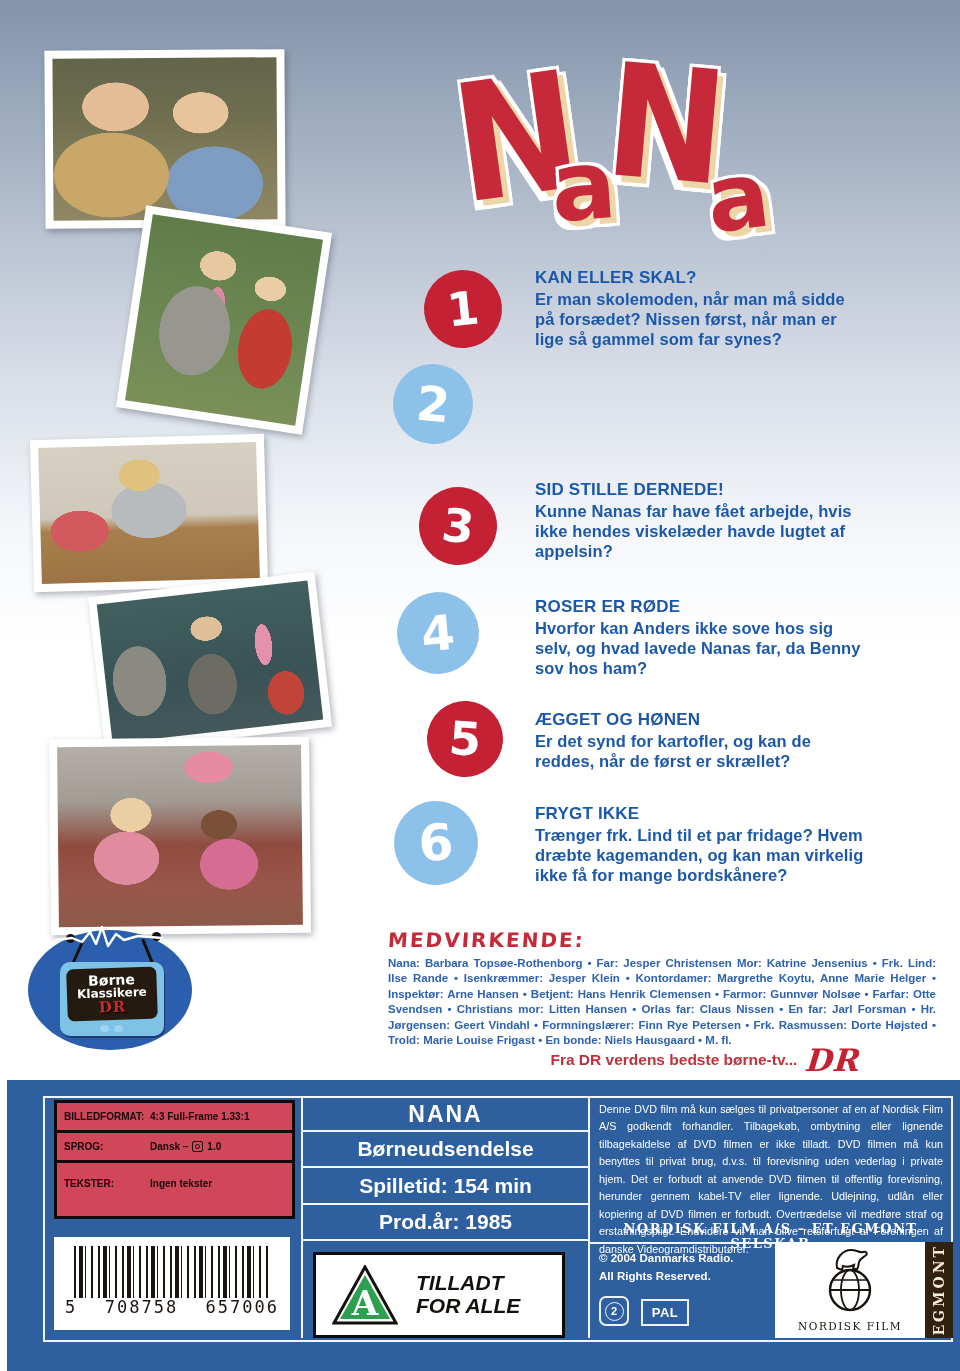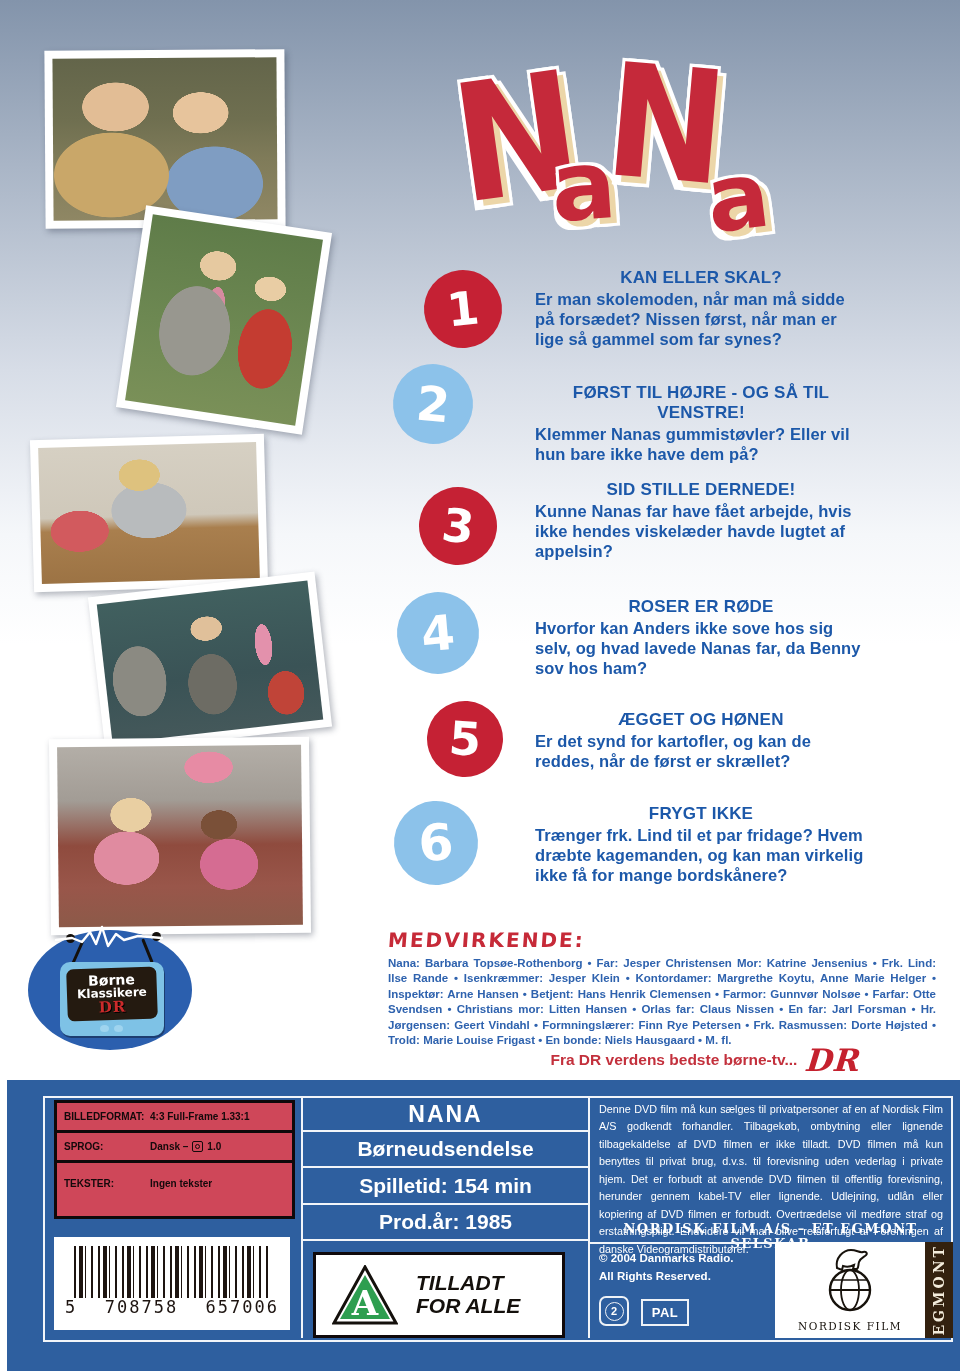--- a/index.html
+++ b/index.html
@@ -56,21 +56,21 @@
                  9px 9px 0 #fff,3px 9px 0 #fff,9px 3px 0 #fff,-3px 9px 0 #fff;}
   #logo .l1{left:0;top:12px;font-size:148px;transform:rotate(-8deg) scaleY(1.1);}
   #logo .l2{left:96px;top:86px;font-size:96px;transform:rotate(-4deg);}
   #logo .l3{left:152px;top:2px;font-size:142px;transform:rotate(5deg) scaleY(1.1);}
   #logo .l4{left:252px;top:100px;font-size:92px;transform:rotate(-7deg);}
 
   
   .ep-badge{position:absolute;border-radius:50%;color:#fff;display:flex;align-items:center;justify-content:center;
      font-family:"DejaVu Sans",sans-serif;font-weight:bold;z-index:6;}
   .ep-text{position:absolute;left:535px;width:332px;color:#1c58a9;z-index:6;}
-  .ep-text h3{margin:0 0 1px 0;font-size:17px;font-weight:bold;letter-spacing:.2px;text-align:center;}
+  .ep-text h3{margin:0 0 1px 0;font-size:17px;font-weight:bold;letter-spacing:.2px;}
   .ep-text p{margin:0;font-size:16.5px;font-weight:bold;line-height:20px;letter-spacing:.1px;}
 
   
   #cast-head{left:388px;top:928px;color:#c62a38;font-size:20px;font-weight:800;letter-spacing:2px;
      font-family:"DejaVu Sans",sans-serif;transform:skewX(-4deg);z-index:6;}
   #cast-text{left:388px;top:956px;width:548px;color:#2e62ae;font-size:11.5px;font-weight:bold;
      line-height:1.34;text-align:justify;z-index:6;}
 
   
   #dr-line{left:380px;top:1042px;width:482px;height:36px;display:flex;align-items:center;justify-content:flex-end;gap:10px;z-index:6;}
@@ -202,24 +202,20 @@
       <span>5</span>
     </div>
   <div class="ep-badge" style="left: 394px; top: 801px; width: 84px; height: 84px; font-size: 50px; transform: rotate(-4deg); background: rgb(140, 194, 234);">
       <span>6</span>
     </div>
 
   <div class="ep-text" style="top:268px;">
     <h3>KAN ELLER SKAL?</h3>
     <p>Er man skolemoden, når man må sidde på forsædet? Nissen først, når man er lige så gammel som far synes?</p>
   </div>
-  <div class="ep-text" style="top:383px;">
-    <h3>FØRST TIL HØJRE - OG SÅ TIL VENSTRE!</h3>
-    <p>Klemmer Nanas gummistøvler? Eller vil hun bare ikke have dem på?</p>
-  </div>
   <div class="ep-text" style="top:480px;">
     <h3>SID STILLE DERNEDE!</h3>
     <p>Kunne Nanas far have fået arbejde, hvis ikke hendes viskelæder havde lugtet af appelsin?</p>
   </div>
   <div class="ep-text" style="top:597px;">
     <h3>ROSER ER RØDE</h3>
     <p>Hvorfor kan Anders ikke sove hos sig selv, og hvad lavede Nanas far, da Benny sov hos ham?</p>
   </div>
   <div class="ep-text" style="top:710px;">
     <h3>ÆGGET OG HØNEN</h3>

